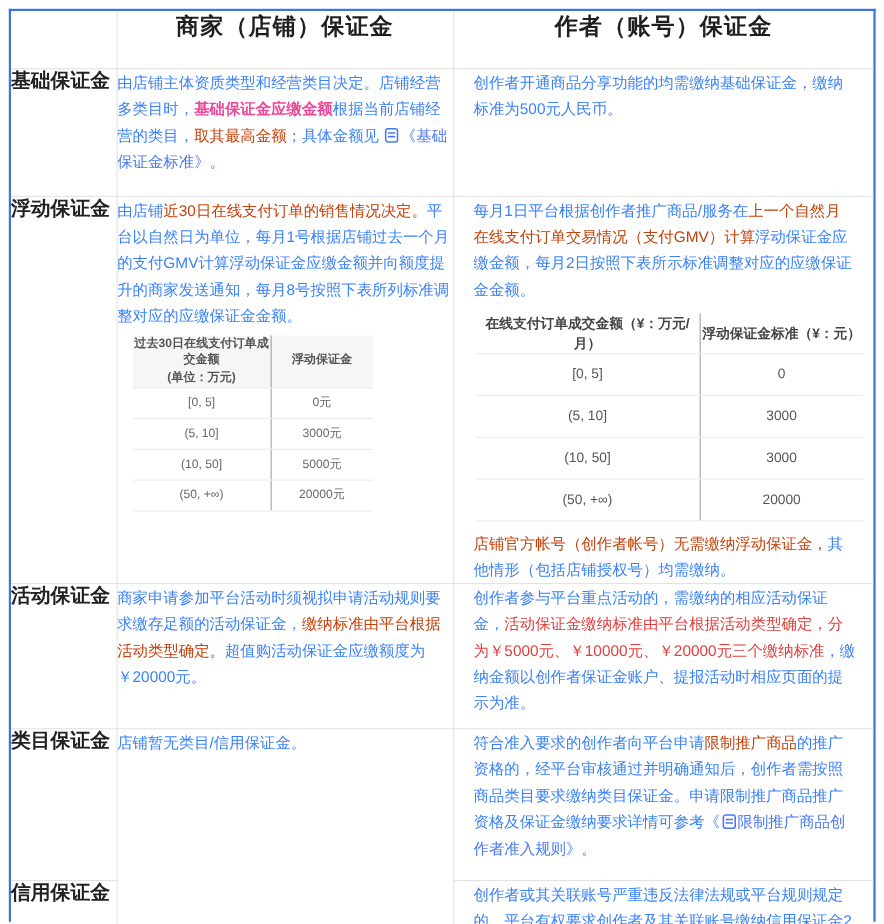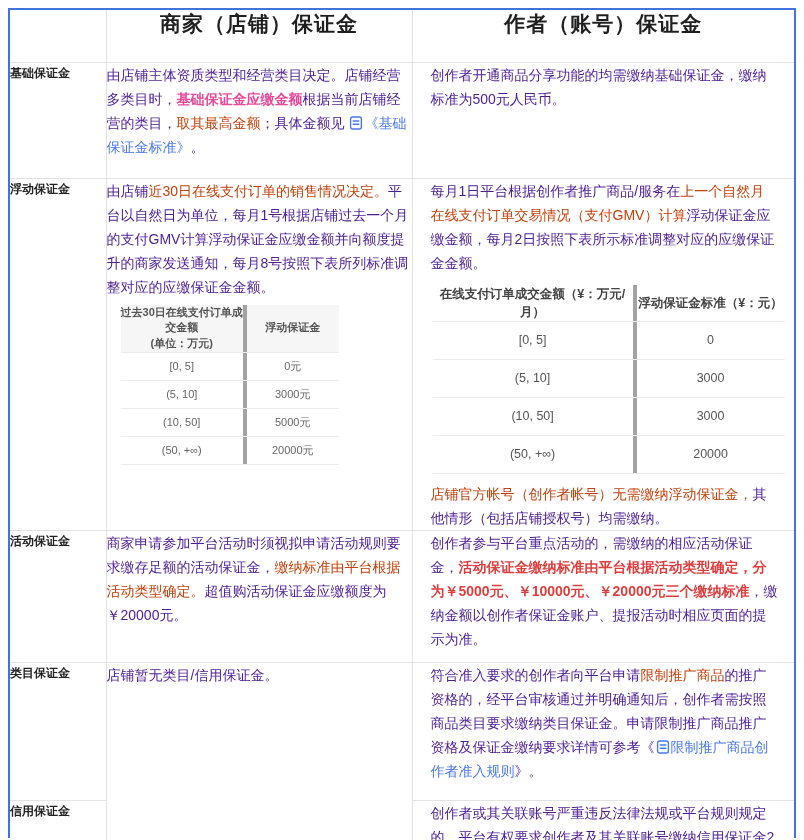--- a/index.html
+++ b/index.html
@@ -23,43 +23,43 @@
   table.main td:first-child, table.main th:first-child { border-left:none; }
   table.main td:last-child, table.main th:last-child { border-right:none; }
   col.c-label { width:96px; }
   col.c-merchant { width:306px; }
   col.c-author { width:382px; }
   th.top-head {
     height:52px; text-align:center; vertical-align:middle;
     font-size:21px; font-weight:bold; color:#1f1f1f; letter-spacing:1px;margin-top:35px;
   }
   td.row-label {
-    vertical-align:middle; font-weight:bold; font-size:12px; color:#222;
+    vertical-align:middle; font-weight:bold; font-size:18px; color:#222;
     padding:0 6px 0 13px; line-height:20px;
   }
   td.cell {
     font-size:14px; line-height:24px; padding:13px 16px 12px 14px;
   }
   td.cell.author-cell { padding-left:18px; padding-right:16px; }
   td.merged-cell { vertical-align:middle; padding-bottom:95px; }
-  .seg-plain { color:#4c1d95; }
+  .seg-plain { color:#3b82f6; }
   .seg-red { color:#c2410c; }
   .seg-bold { color:#ec4899; font-weight:bold; }
-  .seg-boldred { color:#e03e3e; font-weight:bold;text-align:center; }
+  .seg-boldred { color:#e03e3e; font-weight:normal;text-align:center; }
   .seg-link { color:#4a78f0; cursor:pointer; }
   .seg-icon { display:inline-block; margin:0 1px; cursor:pointer; }
   .note { margin-top:8px; }
   
   .mini-table { color:#666; }
   .mt-row { display:flex; align-items:stretch; border-bottom:1px solid #ececec; }
   .mt-cell {
     display:flex; align-items:center; justify-content:center;
     text-align:center; white-space:pre-line; line-height:1.45;
   }
-  .mt-cell:first-child { width:58%; border-right:4px solid #a3a3a3; }
+  .mt-cell:first-child { width:58%; border-right:1px solid #a3a3a3; }
   .mt-cell:last-child { width:42%;text-align:center; }
   .mt-head { font-weight:bold; color:#555; }
   .mini-table.merchant {
     width:218px; margin:6px 0 0 14px; font-size:11px;
   }
   .mini-table.merchant .mt-head { background:#f6f6f6; min-height:38px; }
   .mini-table.merchant .mt-row:not(.mt-head) { min-height:28px; }
   .mini-table.author {
     width:352px; margin:10px 0 0 2px; font-size:12.5px; color:#555;
   }

